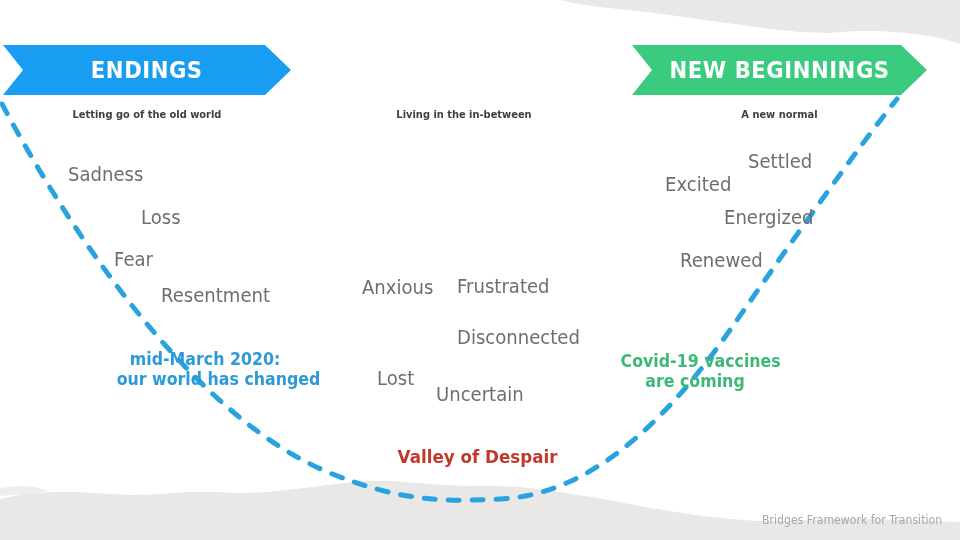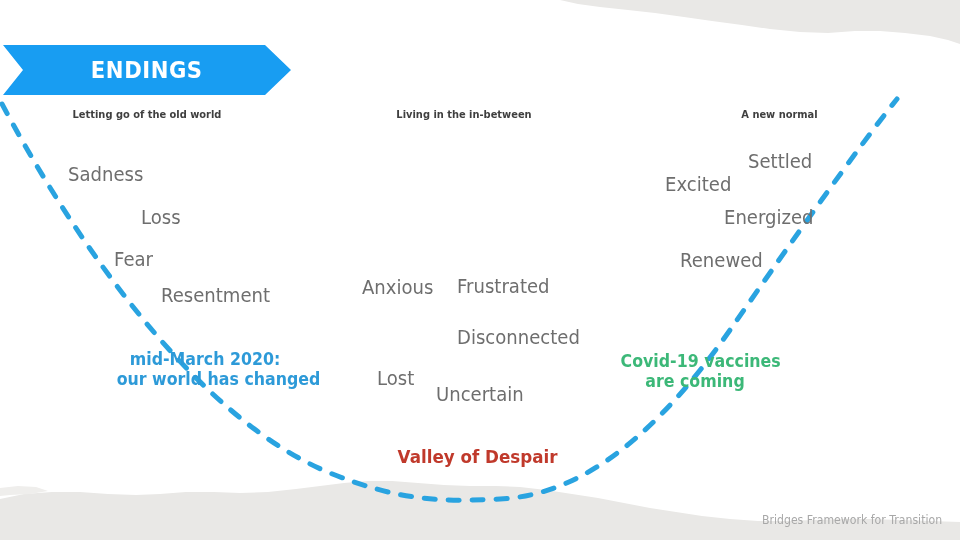--- a/index.html
+++ b/index.html
@@ -127,20 +127,23 @@
              C 585,495 660,430 730,330 C 790,244 856,150 897,99" fill="none" stroke="#29a3e0" stroke-width="5" stroke-linecap="round" stroke-dasharray="11 13"></path>
   </svg>
 
   <div class="banner" style="left:3px; top:45px; width:288px; background:#189df2;">
     <span class="banner-label">ENDINGS</span>
   </div>
   <div class="subtitle" style="left:3px; top:108px; width:288px;">Letting go of the old world</div>
 
   <div class="subtitle" style="left:320px; top:108px; width:288px;">Living in the in-between</div>
 
+  <div class="banner" style="left:632px; top:45px; width:295px; background:#3bcb7f;">
+    <span class="banner-label">NEW BEGINNINGS</span>
+  </div>
   <div class="subtitle" style="left:632px; top:108px; width:295px;">A new normal</div>
 
   <div class="word" style="left:68px;  top:163px;">Sadness</div>
   <div class="word" style="left:141px; top:206px;">Loss</div>
   <div class="word" style="left:114px; top:248px;">Fear</div>
   <div class="word" style="left:161px; top:284px;">Resentment</div>
 
   <div class="word" style="left:362px; top:276px;">Anxious</div>
   <div class="word" style="left:457px; top:275px;">Frustrated</div>
   <div class="word" style="left:457px; top:326px;">Disconnected</div>

